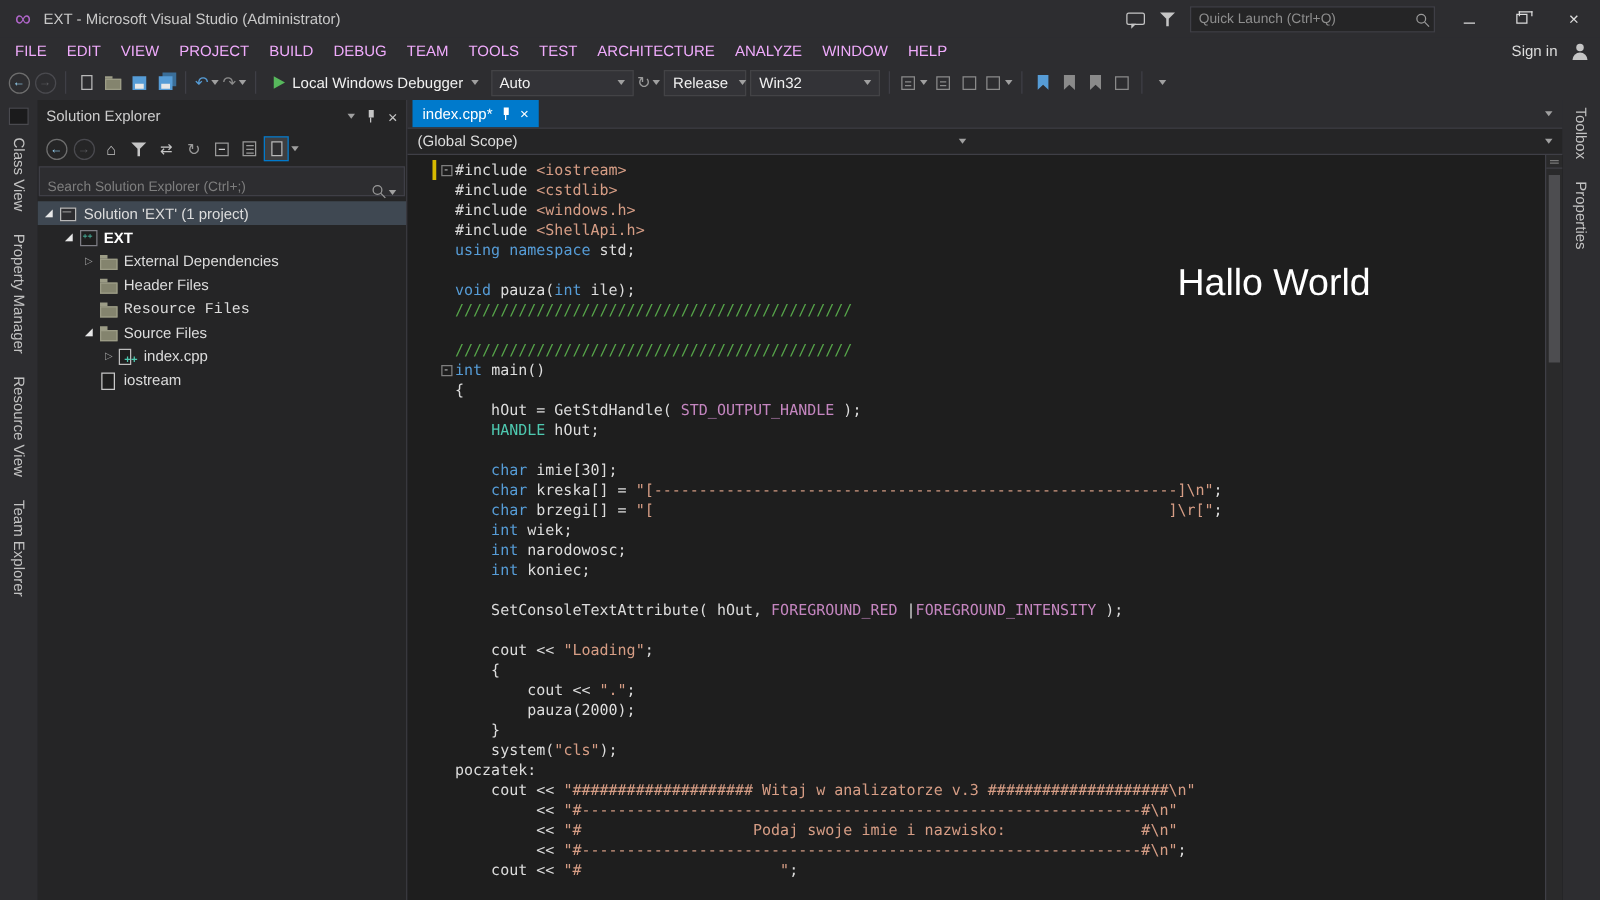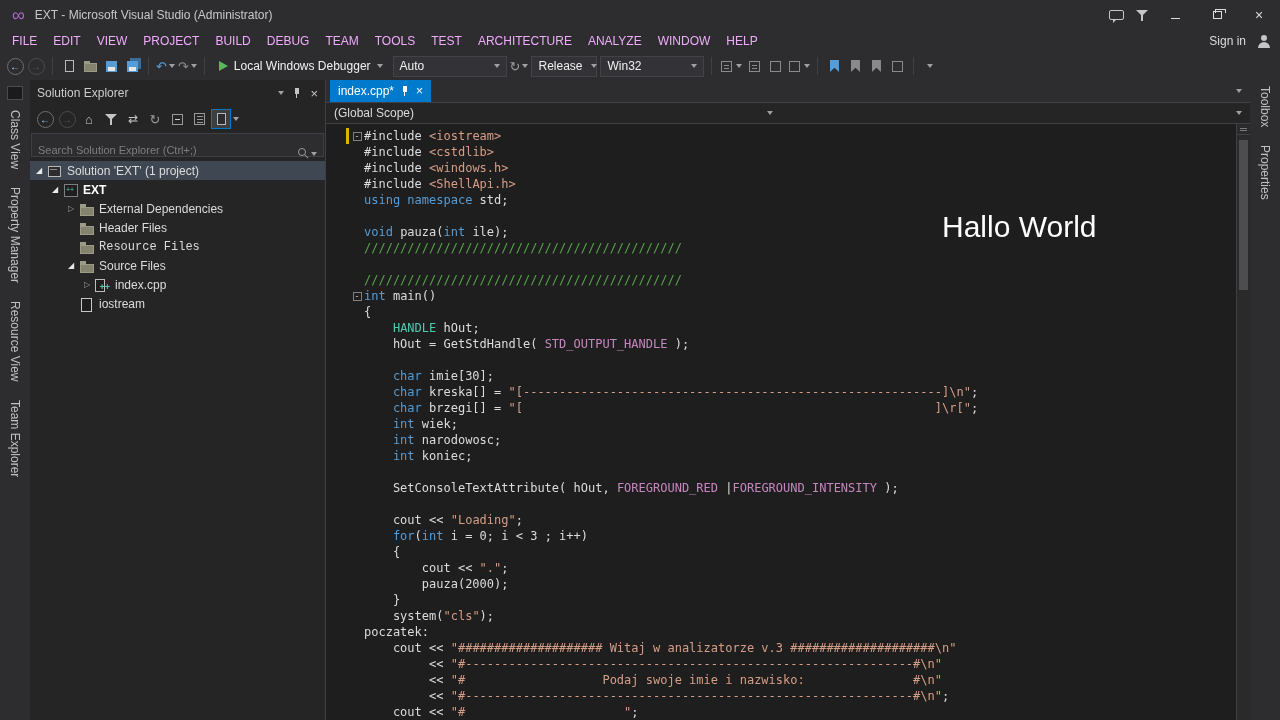--- a/index.html
+++ b/index.html
@@ -144,20 +144,24 @@
 <body>
 
 <div class="vs" data-name="vs-window">
 
   <header class="titlebar" data-name="titlebar">
     <span class="vs-logo" data-name="visual-studio-logo-icon">∞</span>
     <span class="app-title" data-name="app-title">EXT - Microsoft Visual Studio (Administrator)</span>
     <div class="tb-right" data-name="titlebar-right">
       <span class="bubble" data-name="feedback-icon"></span>
       <span class="funnel" data-name="notifications-icon"></span>
+      <div class="quick-launch" data-name="quick-launch">
+        <input data-name="quick-launch-input" placeholder="Quick Launch (Ctrl+Q)" style="">
+        <span class="mag" data-name="search-icon"></span>
+      </div>
       <span class="win-btn" data-name="minimize-button">
           <span class="min-glyph" data-name="minimize-icon"></span>
         </span>
       <span class="win-btn" data-name="restore-button">
           <span class="restore-glyph" data-name="restore-icon"></span>
         </span>
       <span class="win-btn gx" data-name="close-button"></span>
     </div>
   </header>
 
@@ -444,30 +448,30 @@
               <span class="ctext"><span class="tok-k">int</span><span class="tok-d"> main()</span></span>
             </div>
             <div class="cline" data-name="code-line">
               <span class="cmargin" data-name="line-margin"></span>
               <span class="cfold" data-name="fold-margin"></span>
               <span class="ctext"><span class="tok-d">{</span></span>
             </div>
             <div class="cline" data-name="code-line">
               <span class="cmargin" data-name="line-margin"></span>
               <span class="cfold" data-name="fold-margin"></span>
+              <span class="ctext"><span class="tok-d">    hOut = GetStdHandle( </span><span class="tok-m">STD_OUTPUT_HANDLE</span><span class="tok-d"> );</span></span>
+            </div>
+            <div class="cline" data-name="code-line">
+              <span class="cmargin" data-name="line-margin"></span>
+              <span class="cfold" data-name="fold-margin"></span>
               <span class="ctext"><span class="tok-d">    </span><span class="tok-t">HANDLE</span><span class="tok-d"> hOut;</span></span>
             </div>
             <div class="cline" data-name="code-line">
               <span class="cmargin" data-name="line-margin"></span>
               <span class="cfold" data-name="fold-margin"></span>
-              <span class="ctext"><span class="tok-d">    hOut = GetStdHandle( </span><span class="tok-m">STD_OUTPUT_HANDLE</span><span class="tok-d"> );</span></span>
-            </div>
-            <div class="cline" data-name="code-line">
-              <span class="cmargin" data-name="line-margin"></span>
-              <span class="cfold" data-name="fold-margin"></span>
               <span class="ctext"></span>
             </div>
             <div class="cline" data-name="code-line">
               <span class="cmargin" data-name="line-margin"></span>
               <span class="cfold" data-name="fold-margin"></span>
               <span class="ctext"><span class="tok-k">    char</span><span class="tok-d"> imie[30];</span></span>
             </div>
             <div class="cline" data-name="code-line">
               <span class="cmargin" data-name="line-margin"></span>
               <span class="cfold" data-name="fold-margin"></span>
@@ -505,25 +509,20 @@
             </div>
             <div class="cline" data-name="code-line">
               <span class="cmargin" data-name="line-margin"></span>
               <span class="cfold" data-name="fold-margin"></span>
               <span class="ctext"></span>
             </div>
             <div class="cline" data-name="code-line">
               <span class="cmargin" data-name="line-margin"></span>
               <span class="cfold" data-name="fold-margin"></span>
               <span class="ctext"><span class="tok-d">    cout &lt;&lt; </span><span class="tok-s">"Loading"</span><span class="tok-d">;</span></span>
-            </div>
-            <div class="cline" data-name="code-line">
-              <span class="cmargin" data-name="line-margin"></span>
-              <span class="cfold" data-name="fold-margin"></span>
-              <span class="ctext"><span class="tok-k">    for</span><span class="tok-d">(</span><span class="tok-k">int</span><span class="tok-d"> i = 0; i &lt; 3 ; i++)</span></span>
             </div>
             <div class="cline" data-name="code-line">
               <span class="cmargin" data-name="line-margin"></span>
               <span class="cfold" data-name="fold-margin"></span>
               <span class="ctext"><span class="tok-d">    {</span></span>
             </div>
             <div class="cline" data-name="code-line">
               <span class="cmargin" data-name="line-margin"></span>
               <span class="cfold" data-name="fold-margin"></span>
               <span class="ctext"><span class="tok-d">        cout &lt;&lt; </span><span class="tok-s">"."</span><span class="tok-d">;</span></span>

